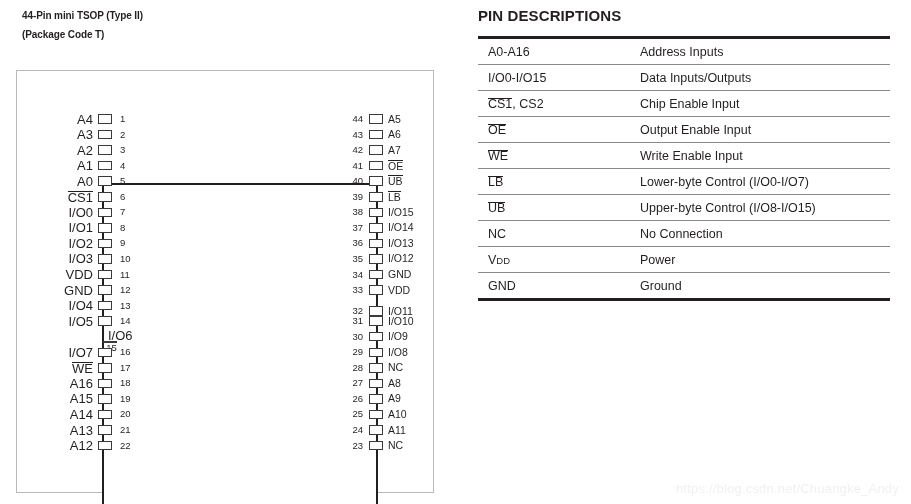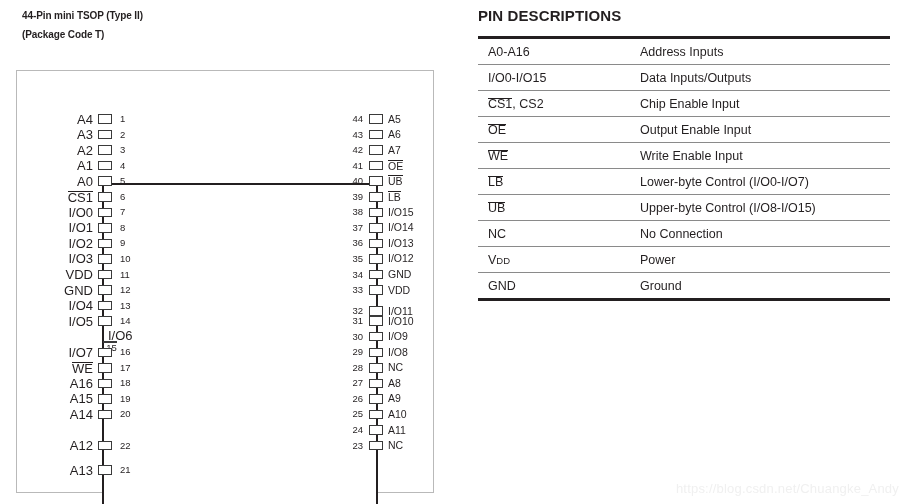--- a/index.html
+++ b/index.html
@@ -213,21 +213,21 @@
           <div class="pin-row left" style="top: 320.9px;">
             <span class="pin-label">A15</span>
             <span class="pin-pad"></span>
             <span class="pin-num">19</span>
           </div>
           <div class="pin-row left" style="top: 336.45px;">
             <span class="pin-label">A14</span>
             <span class="pin-pad"></span>
             <span class="pin-num">20</span>
           </div>
-          <div class="pin-row left" style="top: 352px; margin-top: 40px;">
+          <div class="pin-row left" style="top: 352px;">
             <span class="pin-label">A13</span>
             <span class="pin-pad"></span>
             <span class="pin-num">21</span>
           </div>
           <div class="pin-row left" style="top: 367.55px;">
             <span class="pin-label">A12</span>
             <span class="pin-pad"></span>
             <span class="pin-num">22</span>
           </div>
         </div>

